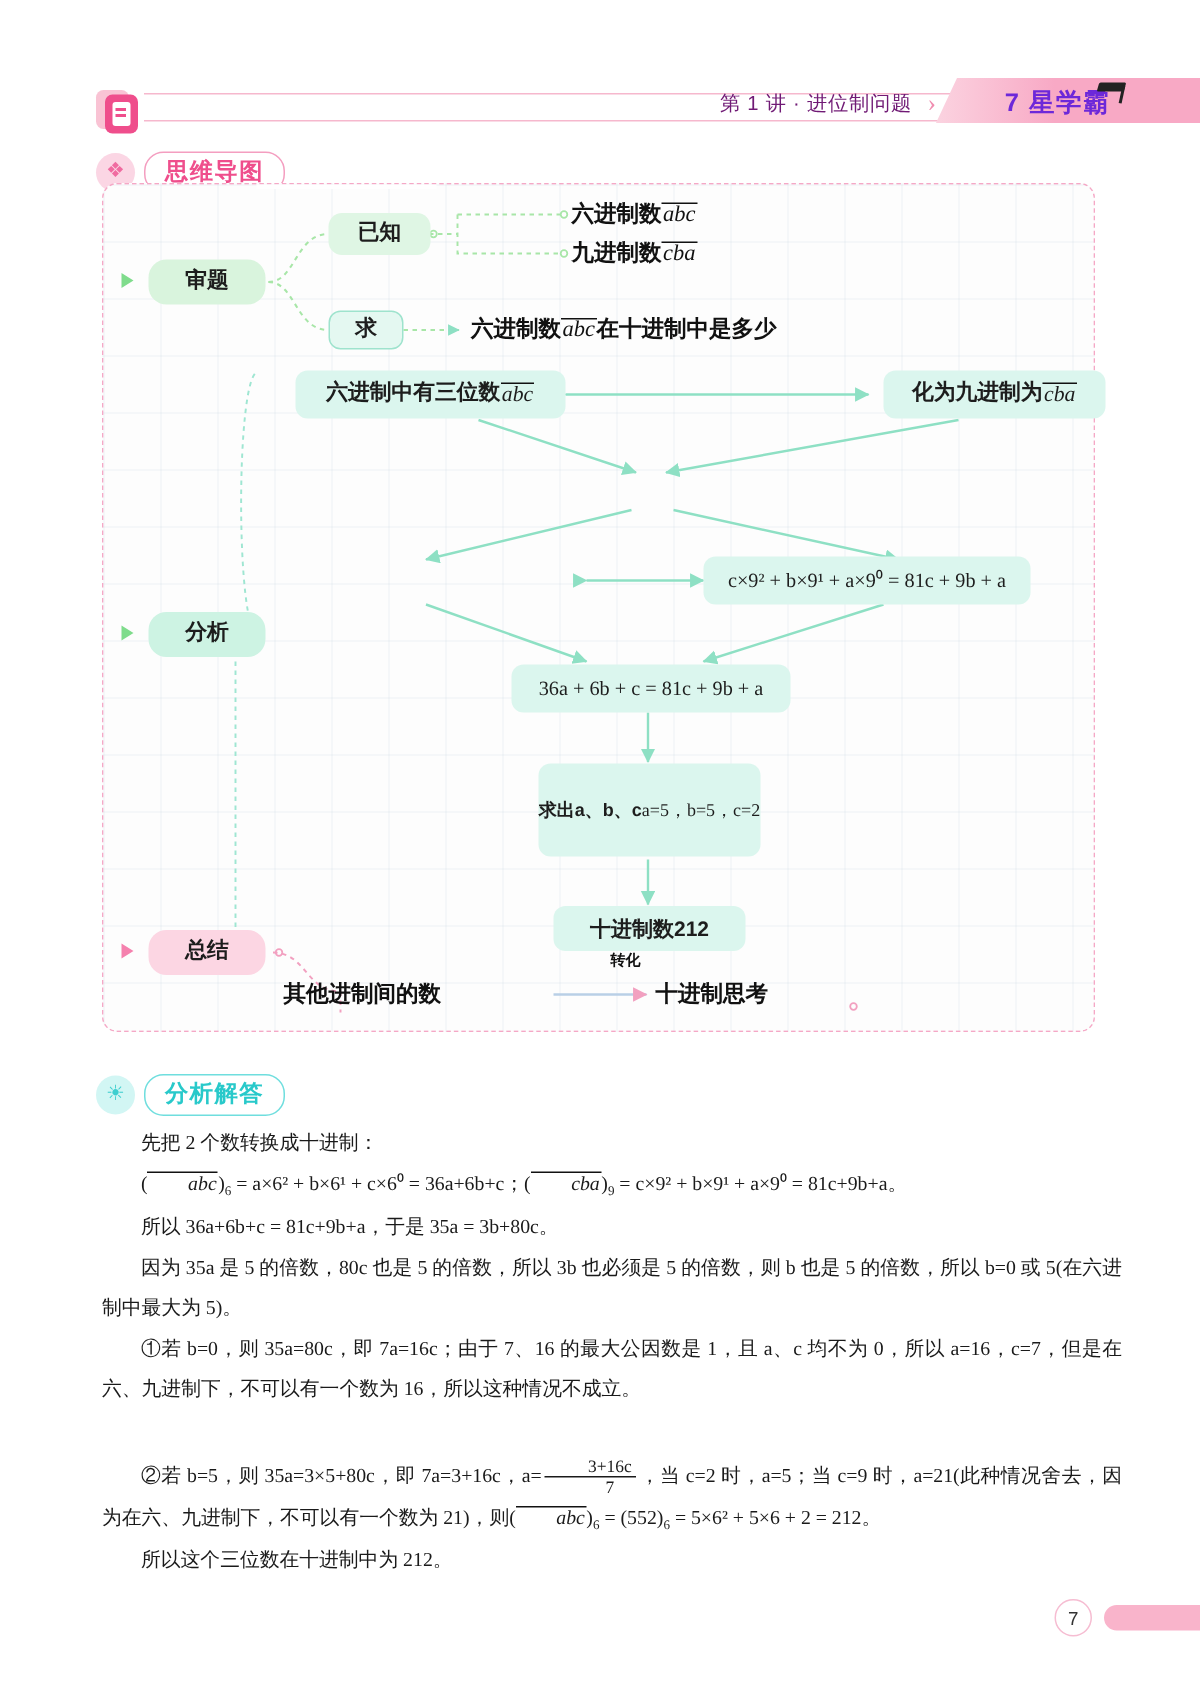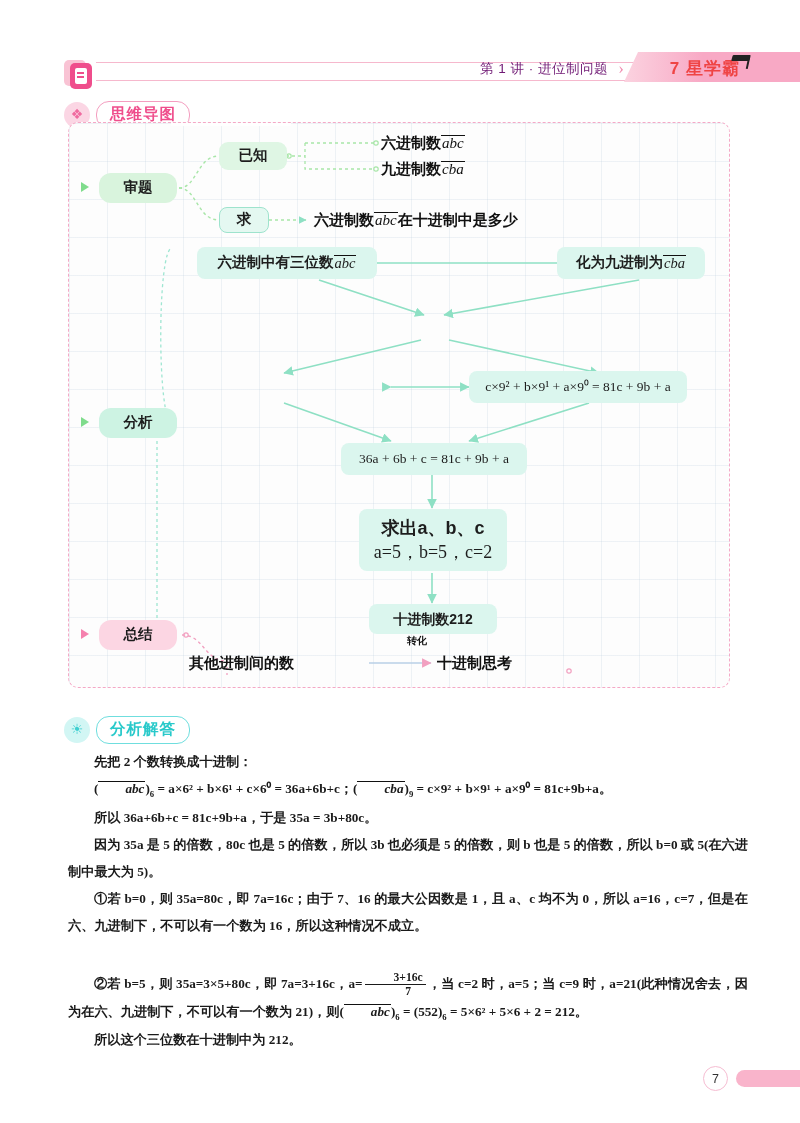--- a/index.html
+++ b/index.html
@@ -54,21 +54,21 @@
     font-size: 17px; color: #f08db0; line-height: 1;
   }
   .header-badge {
     position: absolute; right: 0px; top: 52px; width: 176px; height: 30px;
     background: linear-gradient(90deg,#fbd3e0 0%, #f8a9c5 45%, #f8a9c5 100%);
     border-radius: 0 0 0 0;
     clip-path: polygon(14px 0, 100% 0, 100% 100%, 0 100%);
   }
   .header-badge-text {
     position: absolute; right: 60px; top: 57px;
-    font-size: 17px; font-weight: bold; color: #ef4444;
+    font-size: 17px; font-weight: bold; color: #6d28d9;
     font-family: "Liberation Sans", sans-serif;
     letter-spacing: 1px; white-space: nowrap;
   }
   .grad-cap {
     position: absolute; right: 46px; top: 52px; width: 22px; height: 20px;
   }
   .grad-cap .board {
     position: absolute; left: 0; top: 3px; width: 18px; height: 6px;
     background: #222; transform: skewX(-16deg); border-radius: 1px;
   }
@@ -147,21 +147,21 @@
   .branch-marker.pinkm { border-left-color: #f581ae; }
 
   svg.wires { position: absolute; left: 0; top: 0; width: 662px; height: 566px; z-index: 2; }
 
   
   .solution { position: absolute; left: 68px; top: 748px; width: 680px; }
   .sol-p {
     font-size: 13.2px; color: #1a1a1a; line-height: 2.05;
     font-family: "Liberation Serif", serif; text-align: justify;
   }
-  .sol-p.indent { text-indent: 26px; font-weight: bold; }
+  .sol-p.indent { text-indent: 26px; }
   .frac {
     display: inline-block; vertical-align: -0.55em; text-align: center;
     margin: 0 2px; line-height: 1.12;
   }
   .frac .num { display: block; font-size: .88em; padding: 0 3px; margin-top: 32px; }
   .frac .den { display: block; font-size: .88em; border-top: 1px solid #1a1a1a; padding: 0 3px; }
 
   
   .pg-num {
     position: absolute; right: 72px; bottom: 32px;
@@ -284,33 +284,33 @@
   <div class="node whiteline" style="left:245px; top:85px; height:24px; font-size:15px;">
     <span class="cn">六进制数</span>
       <span class="it ovl">abc</span>
       <span class="cn">在十进制中是多少</span>
   </div>
 
   <div class="node mint" style="left:128px; top:124px; width:180px; height:32px; font-size:14.5px;">
     <span class="cn">六进制中有三位数</span>
       <span class="it ovl">abc</span>
   </div>
-  <div class="node mint" style="left:488px; top:124px; width:148px; height:32px; font-size:14.5px;justify-content:center;">
+  <div class="node mint" style="left:520px; top:124px; width:148px; height:32px; font-size:14.5px;justify-content:center;">
     <span class="cn">化为九进制为</span>
       <span class="it ovl">cba</span>
   </div>
 
 
   <div class="node mint" style="left:400px; top:248px; width:218px; height:32px; font-size:13.5px;">
     <span>c×9² + b×9¹ + a×9⁰ = 81c + 9b + a</span>
   </div>
 
   <div class="node mint" style="left:272px; top:320px; width:186px; height:32px; font-size:13.5px;">36a + 6b + c = 81c + 9b + a</div>
 
-  <div class="node mint" style="left:290px; top:386px; width:148px; height:62px; flex-direction:column; font-size:18px;">
+  <div class="node mint" style="left:290px; top:386px; width:148px; height:62px; flex-direction:row; font-size:12px;">
     <span class="cn">求出a、b、c</span>
     <span>a=5，b=5，c=2</span>
   </div>
 
   <div class="node mint cn" style="left:300px; top:481px; width:128px; height:30px; font-size:14px;">十进制数212</div>
 
   <div class="node whiteline cn" style="left:120px; top:528px; height:24px; font-size:15px;">其他进制间的数</div>
   <div class="node whiteline cn" style="left:310px; top:508px; height:20px; font-size:10px;margin-left:28px;">转化</div>
   <div class="node whiteline cn" style="left:368px; top:528px; height:24px; font-size:15px;">十进制思考</div>
 </div>

